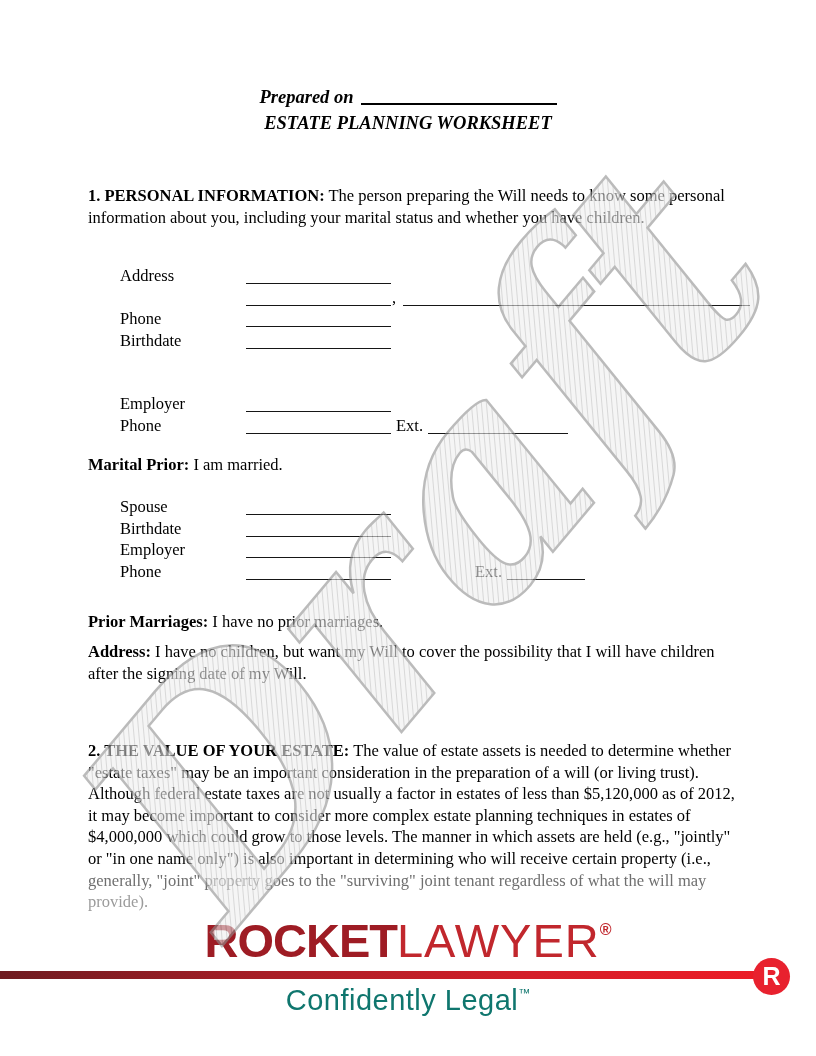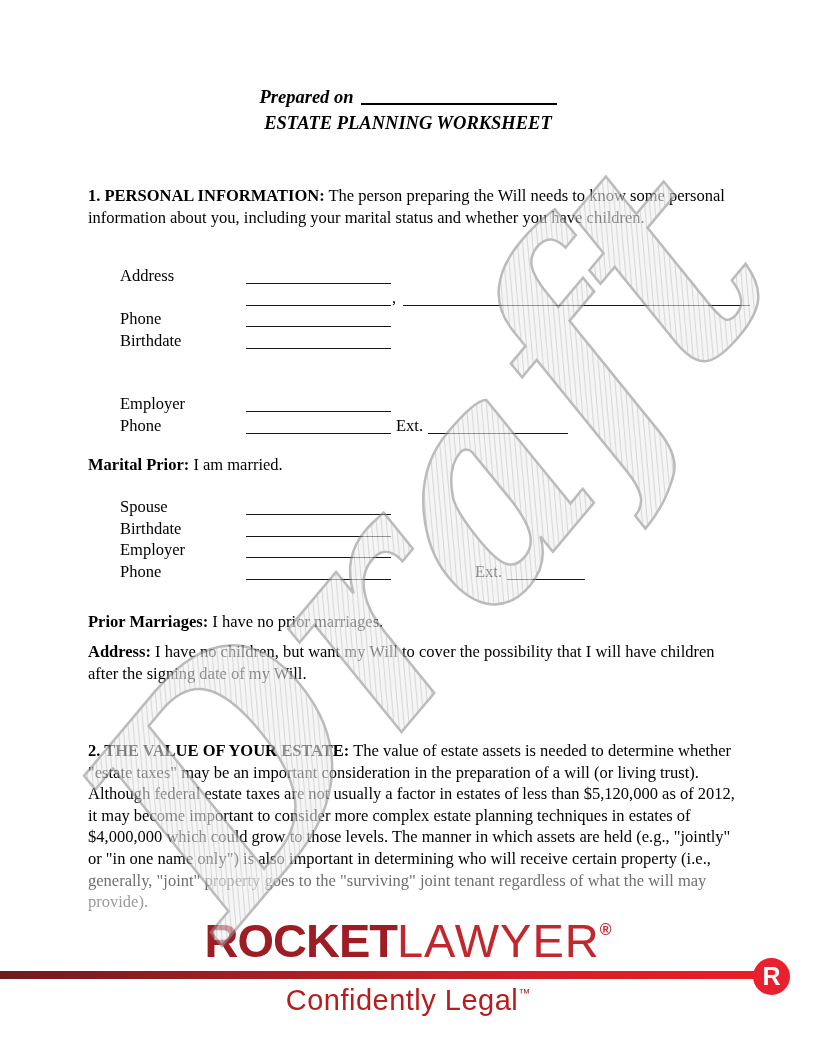--- a/index.html
+++ b/index.html
@@ -72,21 +72,21 @@
   }
   .r-badge{
     position:absolute;top:958px;left:753px;width:37px;height:37px;
     border-radius:50%;background:#e8212e;
     display:flex;align-items:center;justify-content:center;
     color:#fff;font-family:"Liberation Sans", sans-serif;
     font-weight:bold;font-size:25px;
   }
   .tagline{
     position:absolute;top:984px;left:0;width:100%;
-    text-align:center;color:#b91c1c;
+    text-align:center;color:#0f766e;
     font-family:"Liberation Sans", sans-serif;
     font-size:29px;letter-spacing:0.5px;
   }
   .tm{font-size:12px;vertical-align:13px;letter-spacing:0;}
 </style>
 </head>
 <body>
 
 <div class="page">
 

